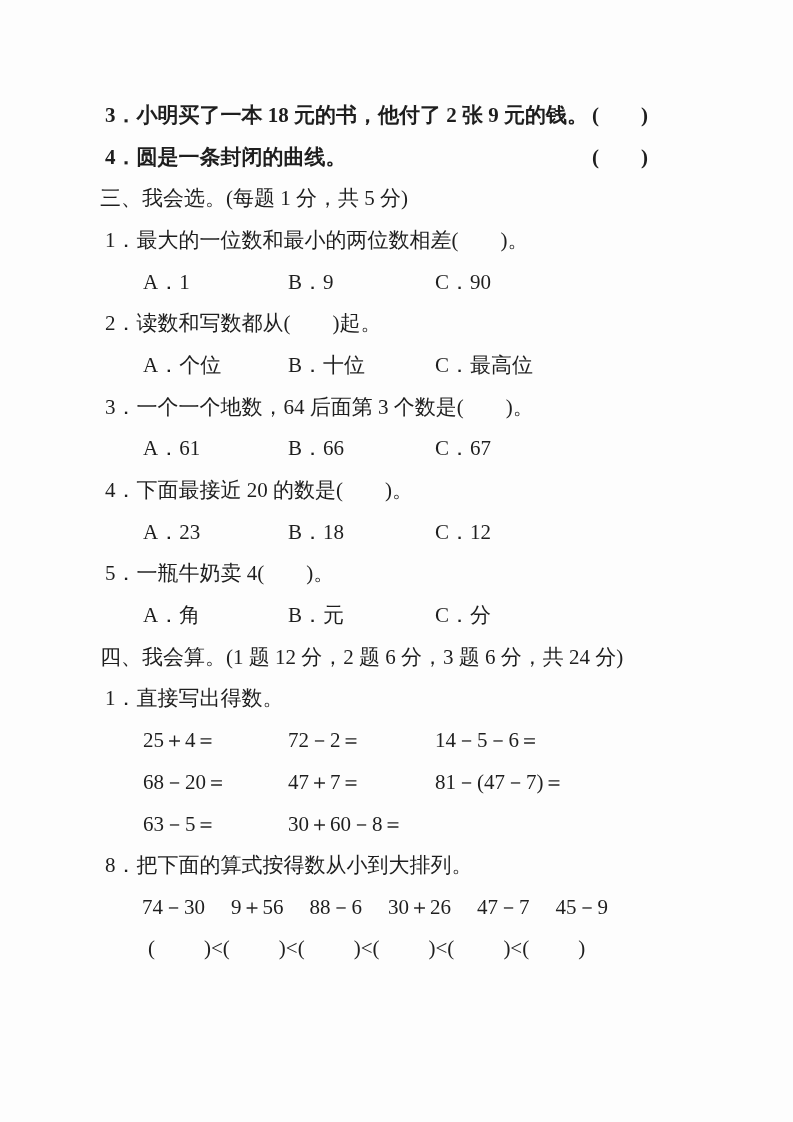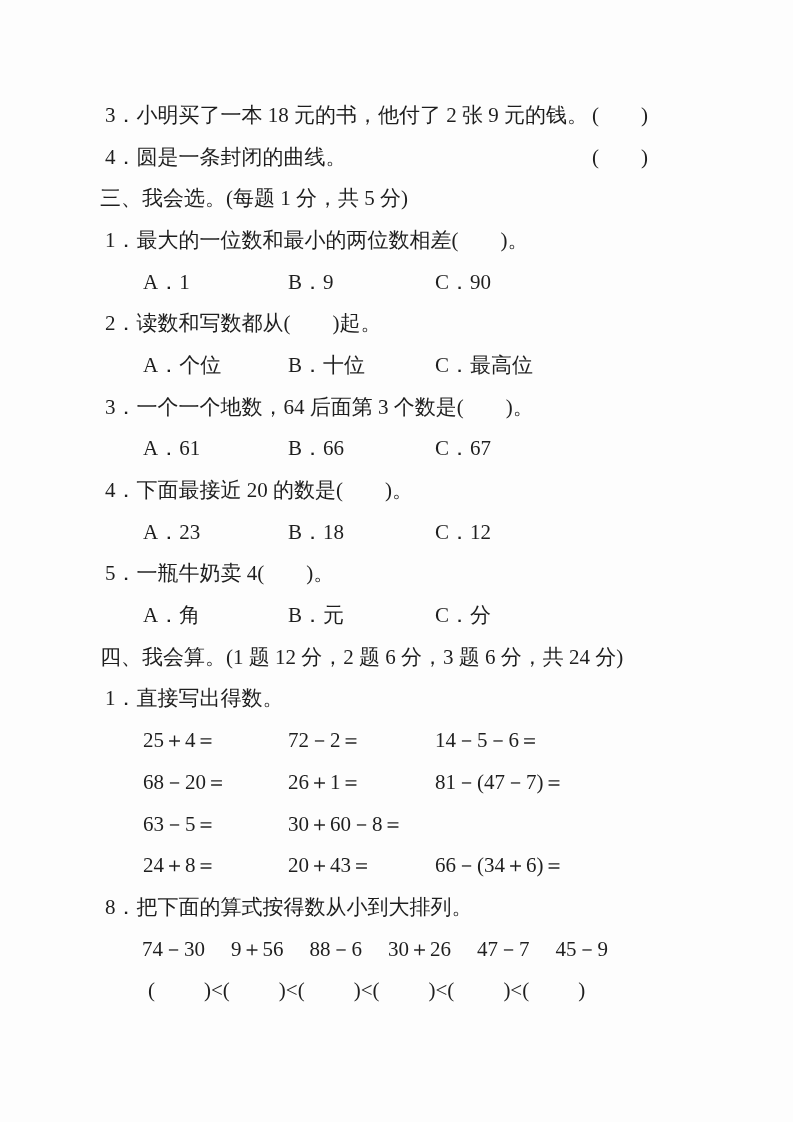--- a/index.html
+++ b/index.html
@@ -21,21 +21,21 @@
     top: 94px;
     width: 548px;
   }
   .row {
     height: 41.7px;
     display: flex;
     align-items: center;
   }
   .row span { white-space: pre; display: inline-block; }
   .q { padding-left: 5px; }          
-  .tf { justify-content: space-between; } 
+  .tf { justify-content: space-between; font-weight: bold; } 
   .cols { padding-left: 43px; }      
   .cols .c1 { width: 145px; }
   .cols .c2 { width: 147px; }
   .exprs { padding-left: 42px; column-gap: 26px; }  
   .parens { padding-left: 48px; column-gap: 49px; } 
 </style>
 </head>
 <body>
 
 <div class="page">
@@ -107,31 +107,26 @@
       <span>1．直接写出得数。</span>
     </div>
 
     <div class="row cols">
       <span class="c1">25＋4＝</span>
       <span class="c2">72－2＝</span>
       <span>14－5－6＝</span>
     </div>
     <div class="row cols">
       <span class="c1">68－20＝</span>
-      <span class="c2">26＋1＝</span>
+      <span class="c2">47＋7＝</span>
       <span>81－(47－7)＝</span>
     </div>
     <div class="row cols">
       <span class="c1">63－5＝</span>
       <span>30＋60－8＝</span>
-    </div>
-    <div class="row cols">
-      <span class="c1">24＋8＝</span>
-      <span class="c2">20＋43＝</span>
-      <span>66－(34＋6)＝</span>
     </div>
 
     <div class="row q">
       <span>8．把下面的算式按得数从小到大排列。</span>
     </div>
 
     <div class="row exprs">
       <span>74－30</span>
       <span>9＋56</span>
       <span>88－6</span>

